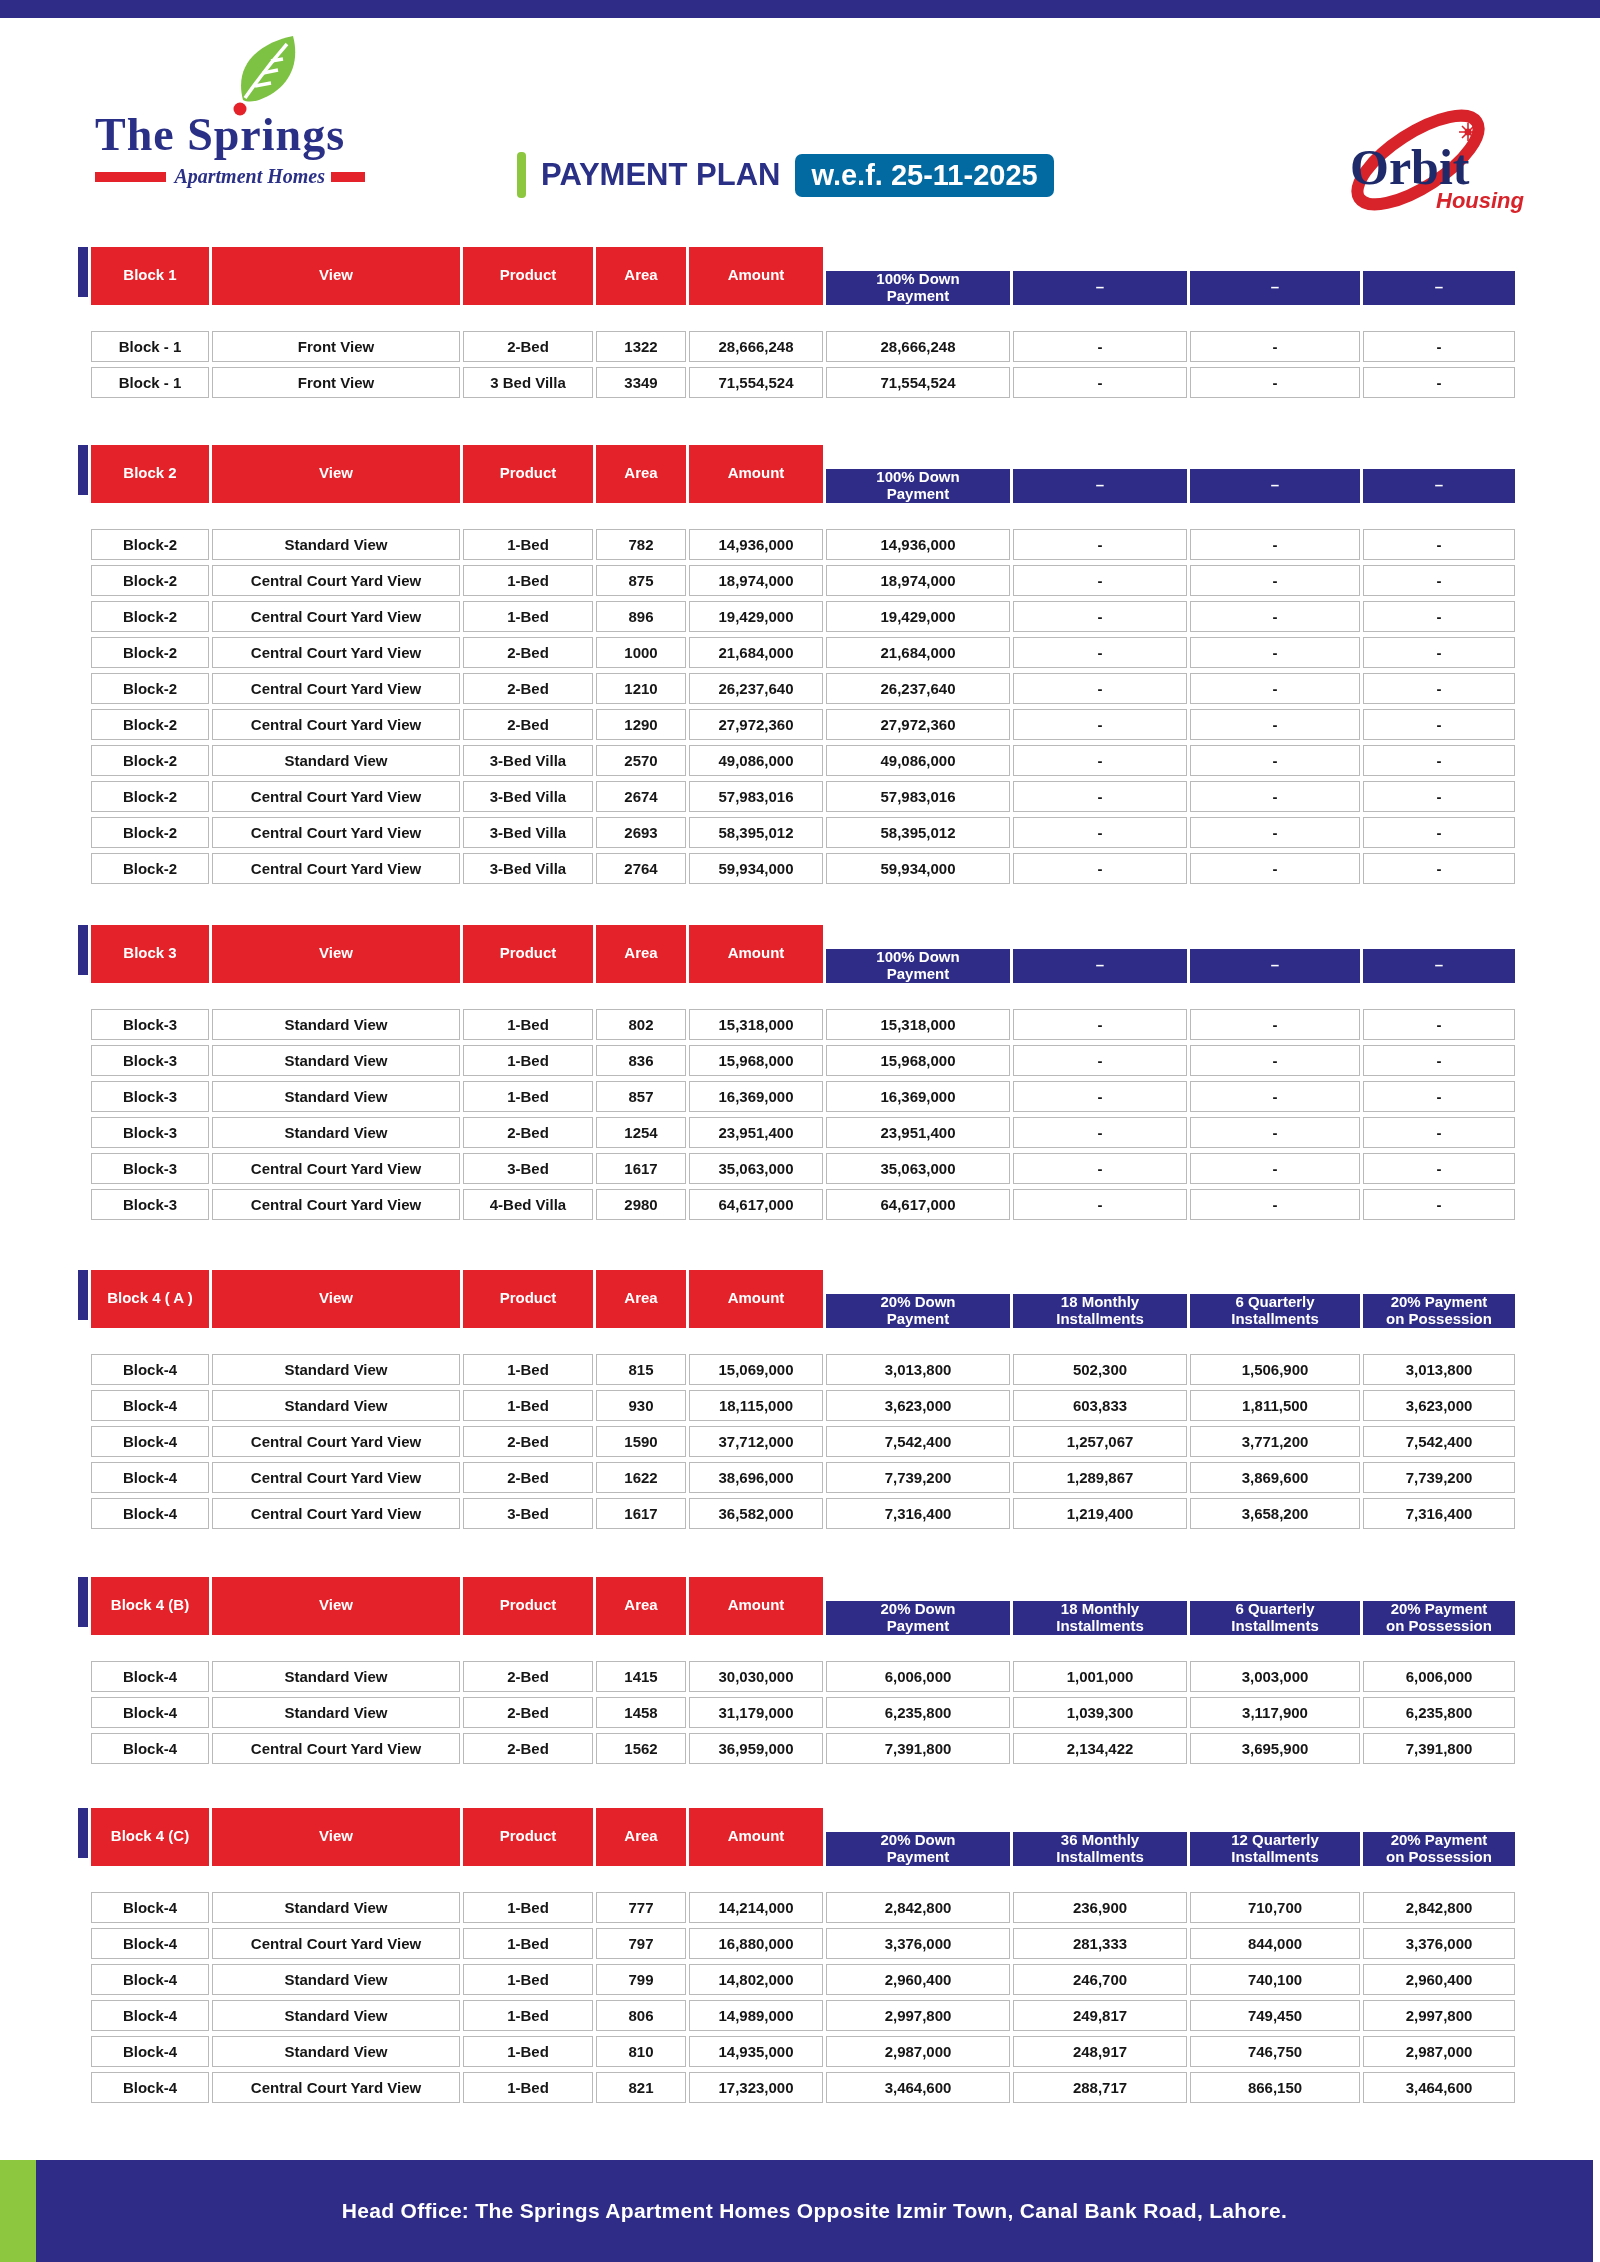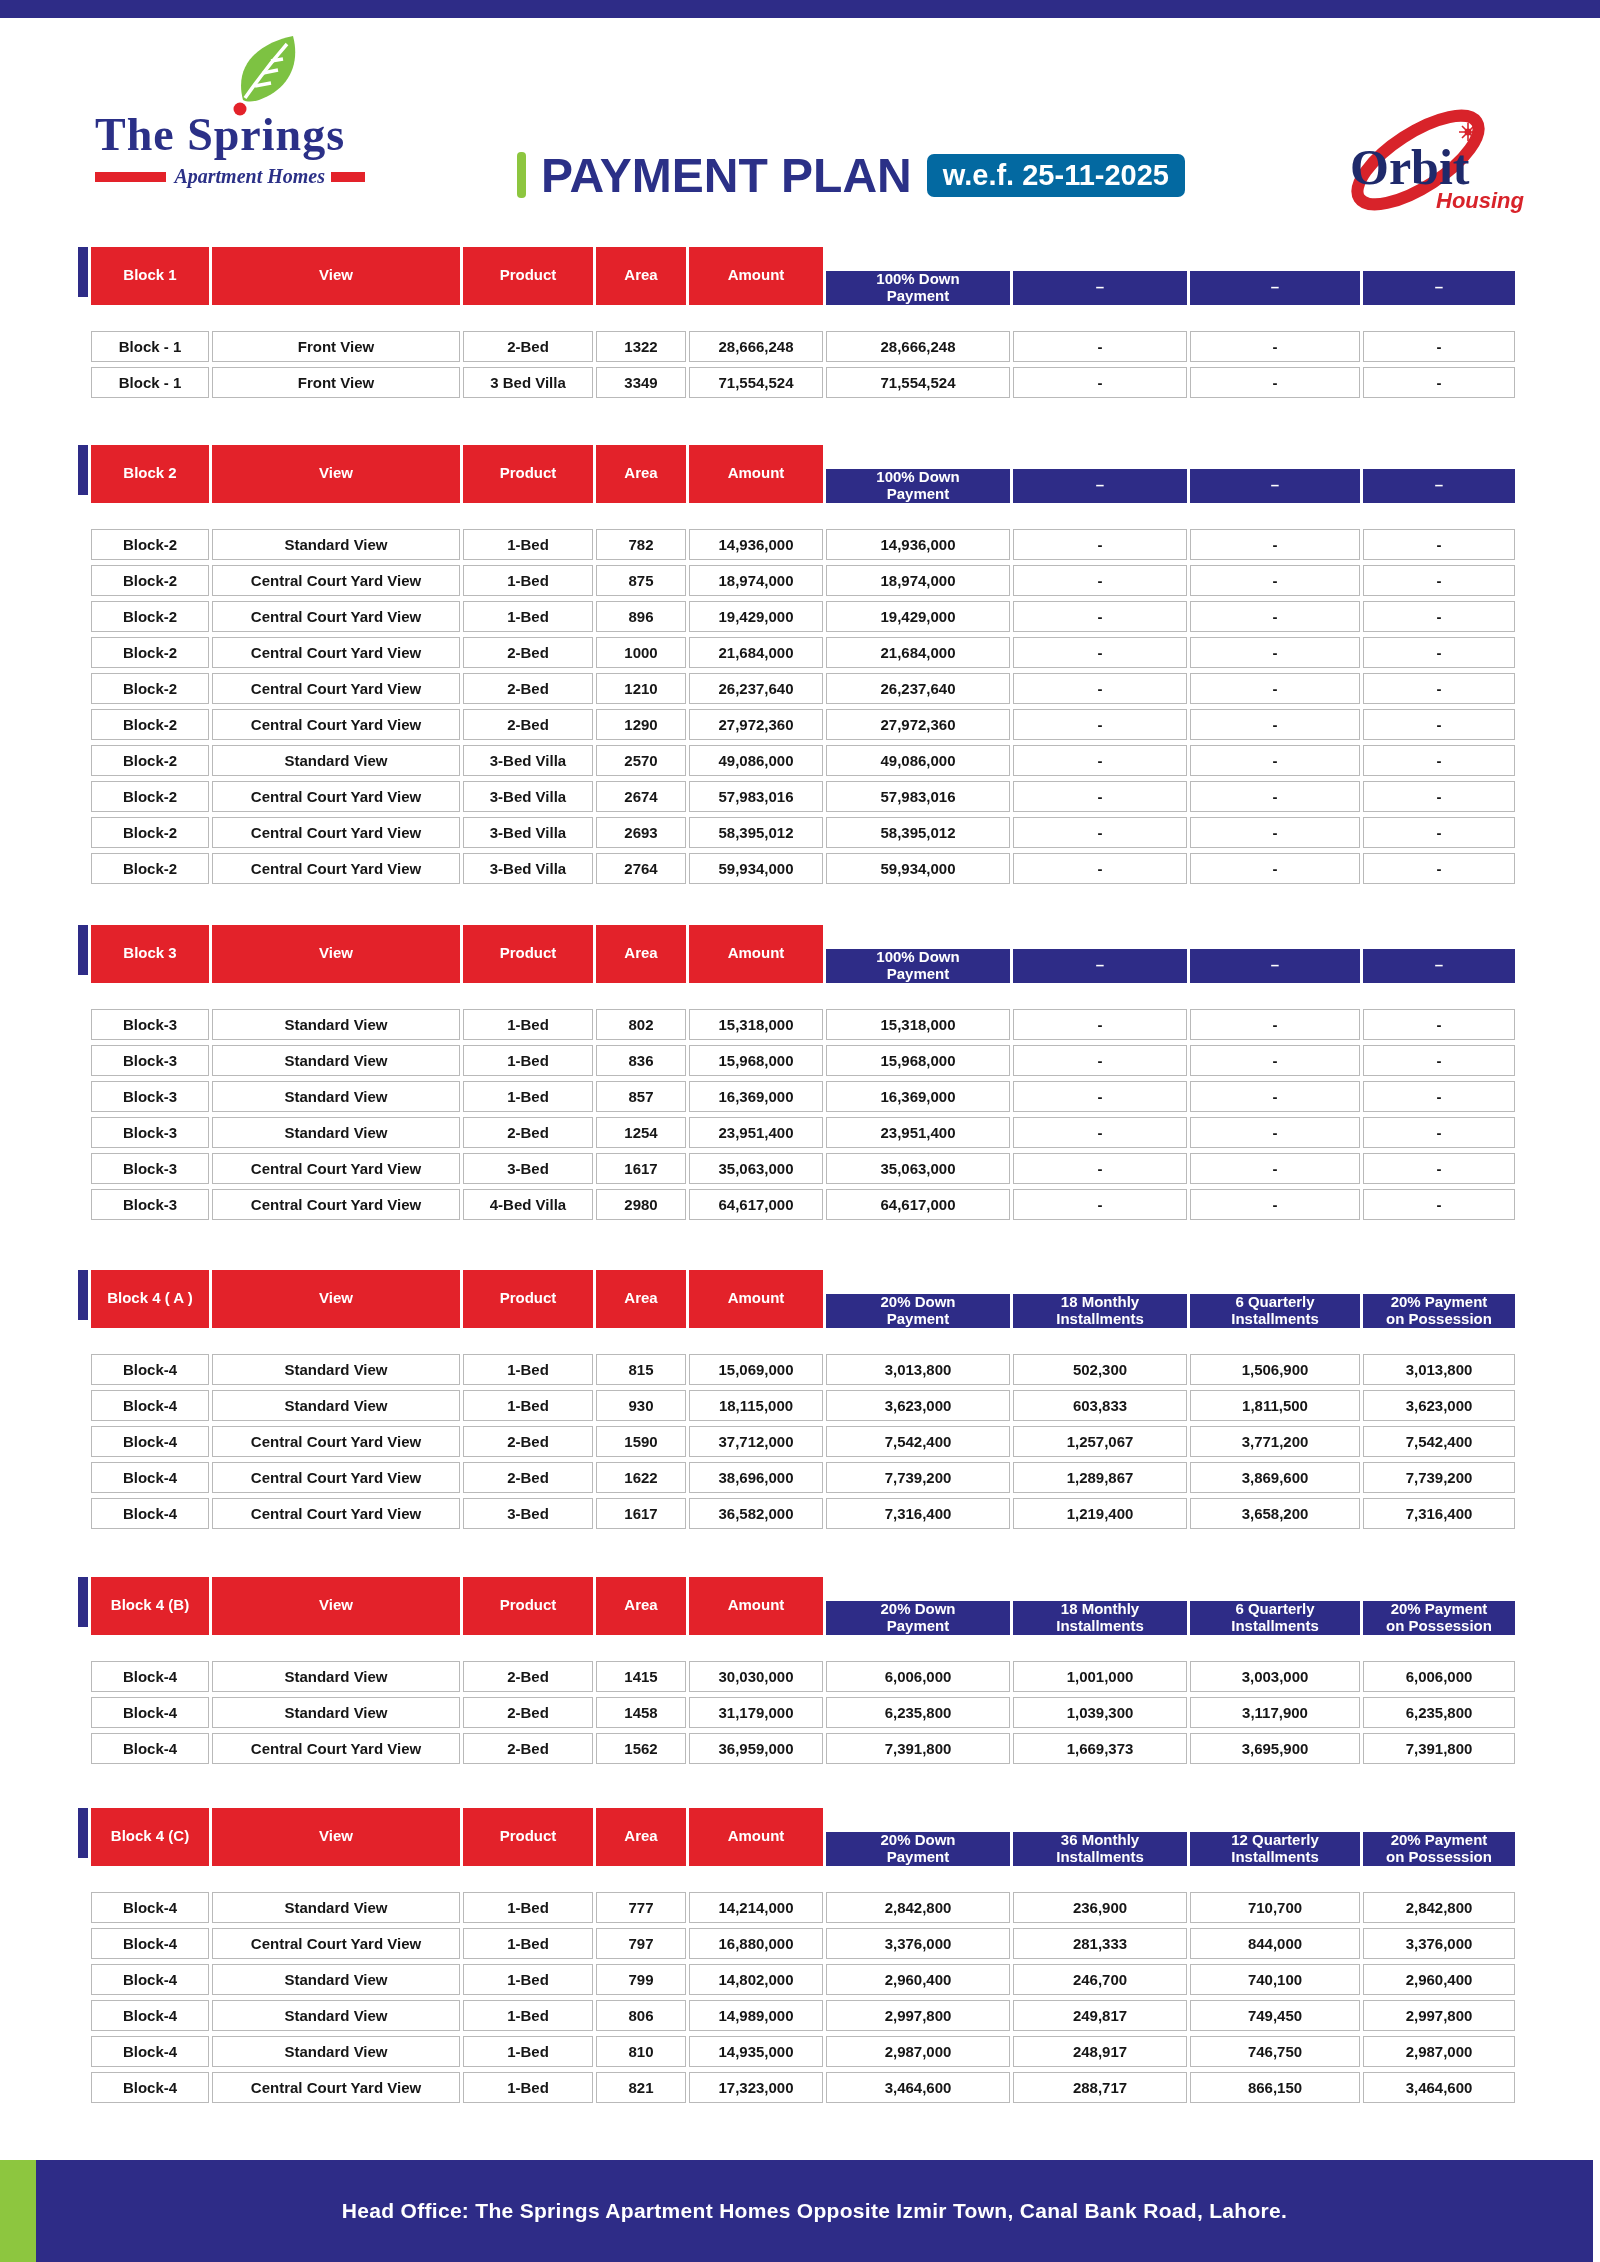--- a/index.html
+++ b/index.html
@@ -23,21 +23,21 @@
   .bar-seg{height:10px;background:#E3222A;}
   .seg1{flex:1;}
   .seg2{width:34px;margin-left:6px;}
   .brand-tagline{
     font-family:"Liberation Serif",serif;font-style:italic;font-weight:700;
     font-size:20px;color:#2B3087;margin-left:8px;white-space:nowrap;
   }
 
   .title-group{position:absolute;left:517px;top:128px;height:58px;display:flex;align-items:center;gap:15px;}
   .title-bar{width:9px;height:46px;background:#8DC63F;border-radius:4px;}
-  .page-title{font-size:48px;font-weight:bold;color:#2B3087;white-space:nowrap;}
+  .page-title{font-size:31px;font-weight:bold;color:#2B3087;white-space:nowrap;}
   .badge{
     background:#0369a1;color:#ffffff;font-weight:bold;font-size:29px;
     padding:5px 16px;border-radius:7px;white-space:nowrap;
   }
 
   .orbit{position:absolute;left:1318px;top:90px;width:210px;height:112px;}
 
   
   #tables{position:absolute;top:247px;left:78px;width:1437px;}
   .tgrid{
@@ -503,21 +503,21 @@
           <div class="cell">6,235,800</div>
         </div>
         <div class="trow tgrid">
           <div class="accent-spacer"></div>
           <div class="cell">Block-4</div>
           <div class="cell">Central Court Yard View</div>
           <div class="cell">2-Bed</div>
           <div class="cell">1562</div>
           <div class="cell">36,959,000</div>
           <div class="cell">7,391,800</div>
-          <div class="cell">1,669,373</div>
+          <div class="cell">2,134,422</div>
           <div class="cell">3,695,900</div>
           <div class="cell">7,391,800</div>
         </div>
       </div>
   </section>
 
   <section class="ptable">
     <div class="thead tgrid">
       <div class="h-accent"></div>
     <div class="hcell red">Block 4 (C)</div>

